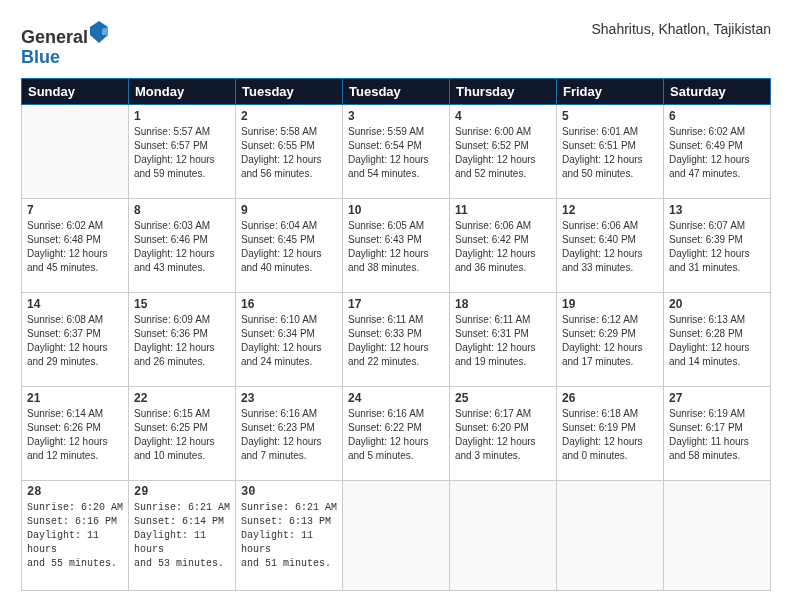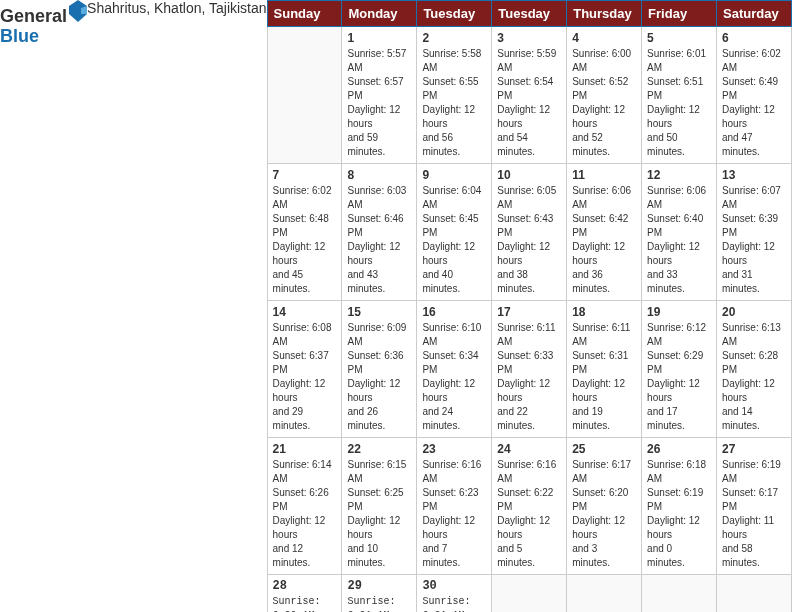--- a/index.html
+++ b/index.html
@@ -6,23 +6,23 @@
     body {
       width: 792px;
       height: 612px;
       font-family: Arial, sans-serif;
       background: #fff;
       overflow: hidden;
     }
     .page {
       width: 792px;
       height: 612px;
-      padding: 0;
+      padding: 21px;
       display: flex;
-      flex-direction: row;
+      flex-direction: column;
     }
     .header {
       display: flex;
       justify-content: space-between;
       align-items: flex-start;
       margin-bottom: 10px;
     }
     .logo {
       display: flex;
       align-items: center;
@@ -53,21 +53,21 @@
       text-align: center;
     }
     .calendar {
       flex: 1;
       border: 1px solid #ccc;
       border-collapse: collapse;
       width: 100%;
       table-layout: fixed;
     }
     .calendar th {
-      background-color: #7f1d1d;
+      background-color: #0f172a;
       color: white;
       text-align: left;
       padding: 5px 6px;
       font-size: 13px;
       font-weight: bold;
       border: 1px solid #1a6faf;
     }
     .calendar td {
       border: 1px solid #ccc;
       vertical-align: top;

